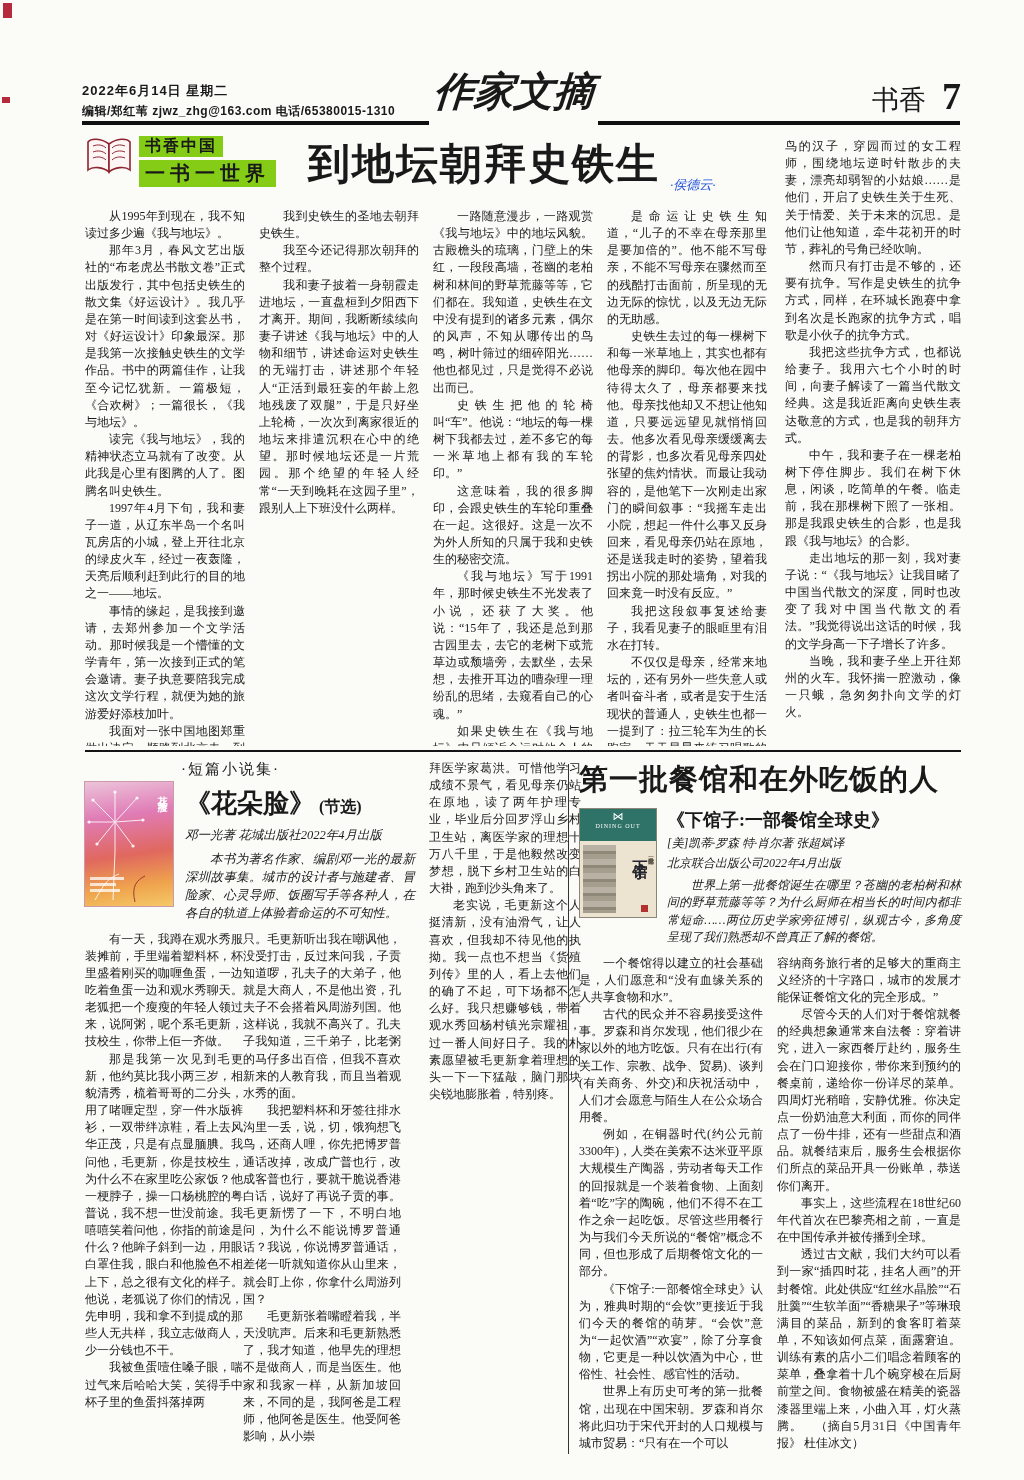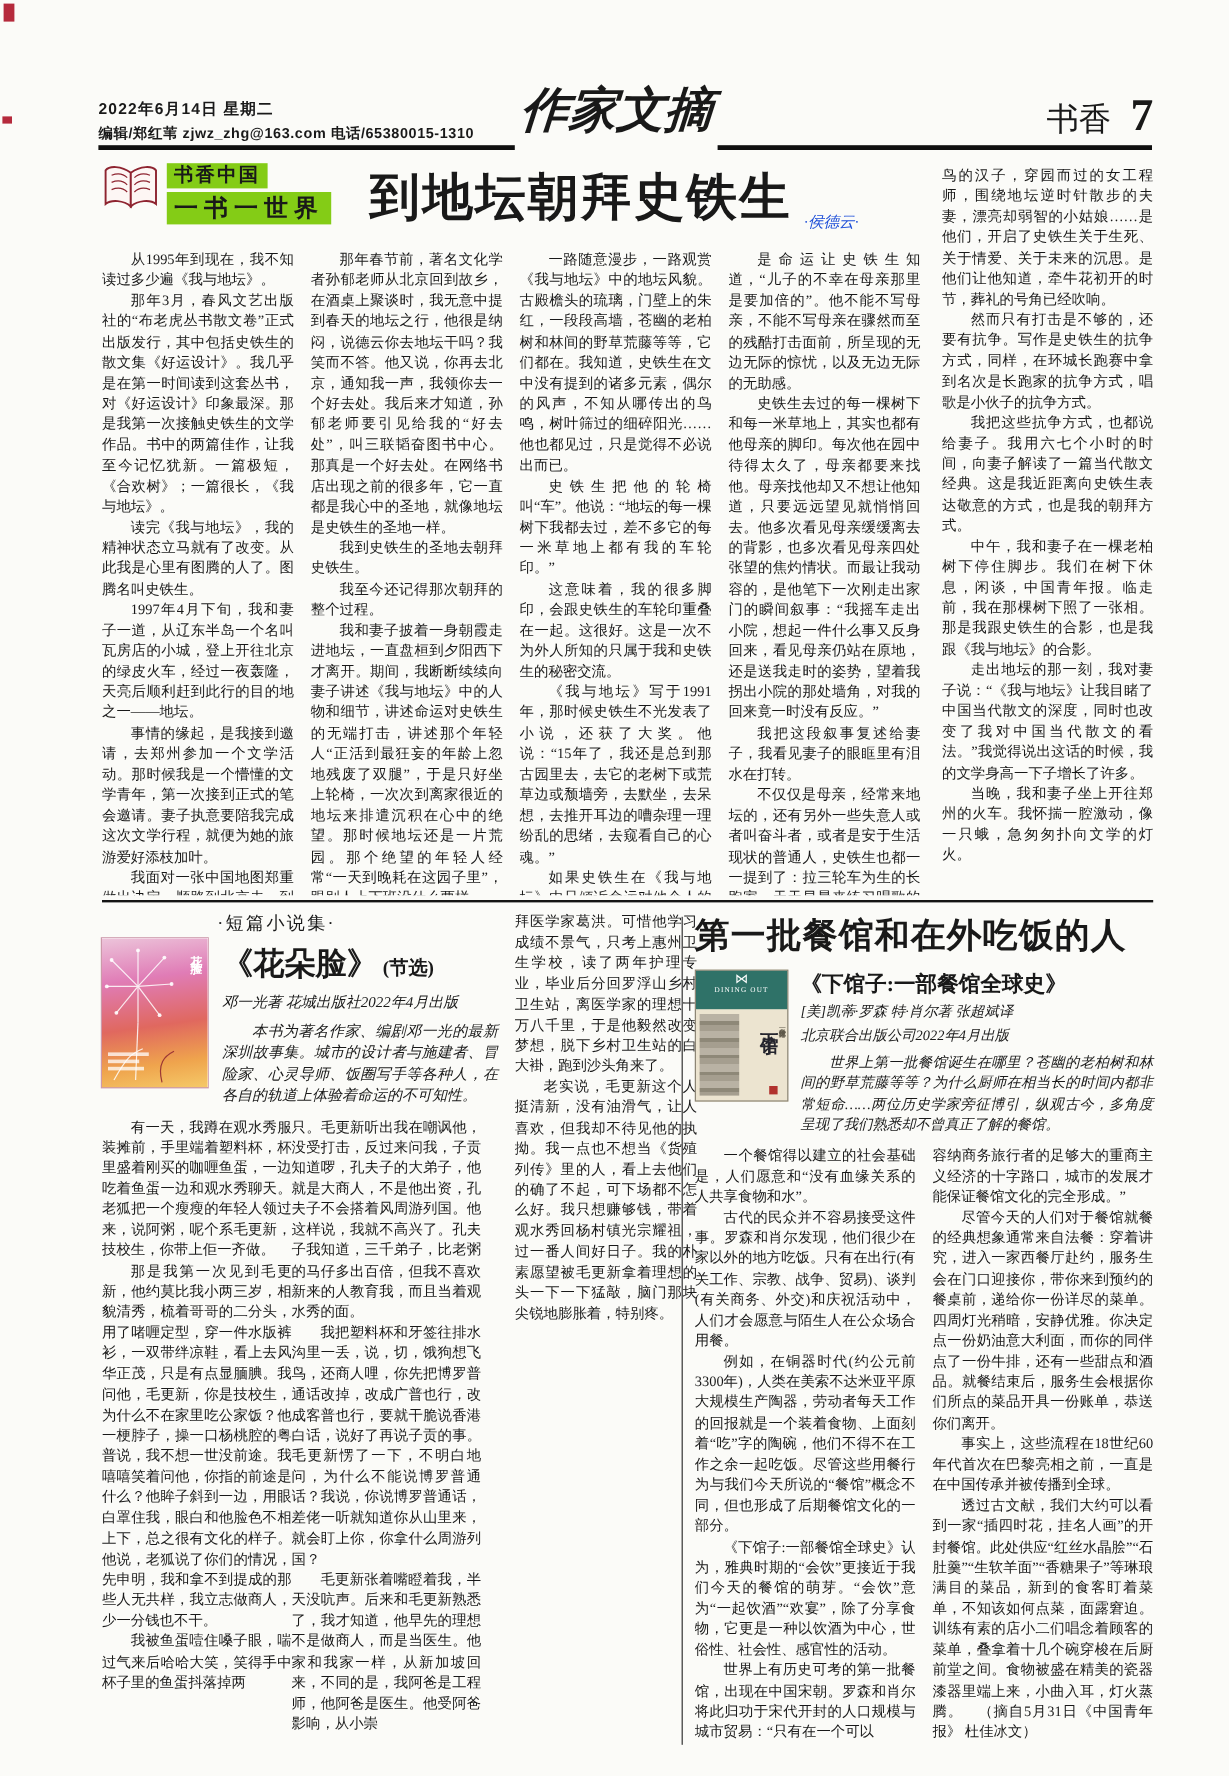--- a/index.html
+++ b/index.html
@@ -130,21 +130,20 @@
     <div class="cols4">
       <div class="tcol jtext">
           <p>从1995年到现在，我不知读过多少遍《我与地坛》。</p>
           <p>那年3月，春风文艺出版社的“布老虎丛书散文卷”正式出版发行，其中包括史铁生的散文集《好运设计》。我几乎是在第一时间读到这套丛书，对《好运设计》印象最深。那是我第一次接触史铁生的文学作品。书中的两篇佳作，让我至今记忆犹新。一篇极短，《合欢树》；一篇很长，《我与地坛》。</p>
           <p>读完《我与地坛》，我的精神状态立马就有了改变。从此我是心里有图腾的人了。图腾名叫史铁生。</p>
           <p>1997年4月下旬，我和妻子一道，从辽东半岛一个名叫瓦房店的小城，登上开往北京的绿皮火车，经过一夜轰隆，天亮后顺利赶到此行的目的地之一——地坛。</p>
           <p>事情的缘起，是我接到邀请，去郑州参加一个文学活动。那时候我是一个懵懂的文学青年，第一次接到正式的笔会邀请。妻子执意要陪我完成这次文学行程，就便为她的旅游爱好添枝加叶。</p>
           <p>我面对一张中国地图郑重做出决定，顺路到北京去，到地坛去。</p>
         </div>
       <div class="tcol jtext">
-          <p>那年春节前，著名文化学者孙郁老师从北京回到故乡，在酒桌上聚谈时，我无意中提到春天的地坛之行，他很是纳闷，说德云你去地坛干吗？我笑而不答。他又说，你再去北京，通知我一声，我领你去一个好去处。我后来才知道，孙郁老师要引见给我的“好去处”，叫三联韬奋图书中心。那真是一个好去处。在网络书店出现之前的很多年，它一直都是我心中的圣地，就像地坛是史铁生的圣地一样。</p>
           <p>我到史铁生的圣地去朝拜史铁生。</p>
           <p>我至今还记得那次朝拜的整个过程。</p>
           <p>我和妻子披着一身朝霞走进地坛，一直盘桓到夕阳西下才离开。期间，我断断续续向妻子讲述《我与地坛》中的人物和细节，讲述命运对史铁生的无端打击，讲述那个年轻人“正活到最狂妄的年龄上忽地残废了双腿”，于是只好坐上轮椅，一次次到离家很近的地坛来排遣沉积在心中的绝望。那时候地坛还是一片荒园。那个绝望的年轻人经常“一天到晚耗在这园子里”，跟别人上下班没什么两样。</p>
         </div>
       <div class="tcol jtext">
           <p>一路随意漫步，一路观赏《我与地坛》中的地坛风貌。古殿檐头的琉璃，门壁上的朱红，一段段高墙，苍幽的老柏树和林间的野草荒藤等等，它们都在。我知道，史铁生在文中没有提到的诸多元素，偶尔的风声，不知从哪传出的鸟鸣，树叶筛过的细碎阳光……他也都见过，只是觉得不必说出而已。</p>
           <p>史铁生把他的轮椅叫“车”。他说：“地坛的每一棵树下我都去过，差不多它的每一米草地上都有我的车轮印。”</p>
           <p>这意味着，我的很多脚印，会跟史铁生的车轮印重叠在一起。这很好。这是一次不为外人所知的只属于我和史铁生的秘密交流。</p>
           <p>《我与地坛》写于1991年，那时候史铁生不光发表了小说，还获了大奖。他说：“15年了，我还是总到那古园里去，去它的老树下或荒草边或颓墙旁，去默坐，去呆想，去推开耳边的嘈杂理一理纷乱的思绪，去窥看自己的心魂。”</p>
           <p>如果史铁生在《我与地坛》中只倾诉命运对他个人的打击，那就太单薄也太偏激了，他不会。作为一个优秀作家，他不会只关注命运中的自己。</p>
@@ -154,21 +153,21 @@
           <p>史铁生去过的每一棵树下和每一米草地上，其实也都有他母亲的脚印。每次他在园中待得太久了，母亲都要来找他。母亲找他却又不想让他知道，只要远远望见就悄悄回去。他多次看见母亲缓缓离去的背影，也多次看见母亲四处张望的焦灼情状。而最让我动容的，是他笔下一次刚走出家门的瞬间叙事：“我摇车走出小院，想起一件什么事又反身回来，看见母亲仍站在原地，还是送我走时的姿势，望着我拐出小院的那处墙角，对我的回来竟一时没有反应。”</p>
           <p>我把这段叙事复述给妻子，我看见妻子的眼眶里有泪水在打转。</p>
           <p>不仅仅是母亲，经常来地坛的，还有另外一些失意人或者叫奋斗者，或者是安于生活现状的普通人，史铁生也都一一提到了：拉三轮车为生的长跑家，天天早晨来练习唱歌的小伙子，卓而不群的豪饮者，捕</p>
         </div>
     </div>
   </div>
   <div class="col5 jtext cont">
       <p>鸟的汉子，穿园而过的女工程师，围绕地坛逆时针散步的夫妻，漂亮却弱智的小姑娘……是他们，开启了史铁生关于生死、关于情爱、关于未来的沉思。是他们让他知道，牵牛花初开的时节，葬礼的号角已经吹响。</p>
       <p>然而只有打击是不够的，还要有抗争。写作是史铁生的抗争方式，同样，在环城长跑赛中拿到名次是长跑家的抗争方式，唱歌是小伙子的抗争方式。</p>
       <p>我把这些抗争方式，也都说给妻子。我用六七个小时的时间，向妻子解读了一篇当代散文经典。这是我近距离向史铁生表达敬意的方式，也是我的朝拜方式。</p>
-      <p>中午，我和妻子在一棵老柏树下停住脚步。我们在树下休息，闲谈，中国青年报。临走前，我在那棵树下照了一张相。那是我跟史铁生的合影，也是我跟《我与地坛》的合影。</p>
+      <p>中午，我和妻子在一棵老柏树下停住脚步。我们在树下休息，闲谈，吃简单的午餐。临走前，我在那棵树下照了一张相。那是我跟史铁生的合影，也是我跟《我与地坛》的合影。</p>
       <p>走出地坛的那一刻，我对妻子说：“《我与地坛》让我目睹了中国当代散文的深度，同时也改变了我对中国当代散文的看法。”我觉得说出这话的时候，我的文学身高一下子增长了许多。</p>
       <p>当晚，我和妻子坐上开往郑州的火车。我怀揣一腔激动，像一只蛾，急匆匆扑向文学的灯火。</p>
     </div>
 </div>
 
 <div class="abs main-rule"></div>
 
 <div class="abs bottom">
   <div class="bottom-divider"></div>
 
@@ -224,21 +223,21 @@
             <p>我被鱼蛋噎住嗓子眼，喘过气来后哈哈大笑，笑得手中杯子里的鱼蛋抖落掉两</p>
           </div>
         <div class="ncolAB jtext cont">
             <p>只。毛更新听出我在嘲讽他，没受打击，反过来问我，子贡知道啰，孔夫子的大弟子，他就是大商人，不是他出资，孔夫子不会搭着风周游列国。他这样说，我就不高兴了。孔夫子我知道，三千弟子，比老粥的马仔多出百倍，但我不喜欢新来的人教育我，而且当着观水秀的面。</p>
             <p>我把塑料杯和牙签往排水沟里一丢，说，切，饿狗想飞鸟，还商人哩，你先把博罗普通话改掉，改成广普也行，改成客普也行，要就干脆说香港白话，说好了再说子贡的事。毛更新愣了一下，不明白地问，为什么不能说博罗普通话？我说，你说博罗普通话，差佬一听就知道你从山里来，就会盯上你，你拿什么周游列国？</p>
             <p>毛更新张着嘴瞪着我，半天没吭声。后来和毛更新熟悉了，我才知道，他早先的理想不是做商人，而是当医生。他家和我家一样，从新加坡回来，不同的是，我阿爸是工程师，他阿爸是医生。他受阿爸影响，从小崇</p>
           </div>
       </div>
     </div>
     <div class="colC jtext cont">
-        <p>拜医学家葛洪。可惜他学习成绩不景气，只考上惠州卫生学校，读了两年护理专业，毕业后分回罗浮山乡村卫生站，离医学家的理想十万八千里，于是他毅然改变梦想，脱下乡村卫生站的白大褂，跑到沙头角来了。</p>
+        <p>拜医学家葛洪。可惜他学习成绩不景气，看见母亲仍站在原地，读了两年护理专业，毕业后分回罗浮山乡村卫生站，离医学家的理想十万八千里，于是他毅然改变梦想，脱下乡村卫生站的白大褂，跑到沙头角来了。</p>
         <p>老实说，毛更新这个人挺清新，没有油滑气，让人喜欢，但我却不待见他的执拗。我一点也不想当《货殖列传》里的人，看上去他们的确了不起，可下场都不怎么好。我只想赚够钱，带着观水秀回杨村镇光宗耀祖，过一番人间好日子。我的朴素愿望被毛更新拿着理想的头一下一下猛敲，脑门那块尖锐地膨胀着，特别疼。</p>
       </div>
   </div>
 
   <div class="restaurant">
     <div class="rest-title">第一批餐馆和在外吃饭的人</div>
     <div class="rest-head">
       <div class="cover-dining">
         <div class="cd-band">
           <span class="bow">⋈</span>

